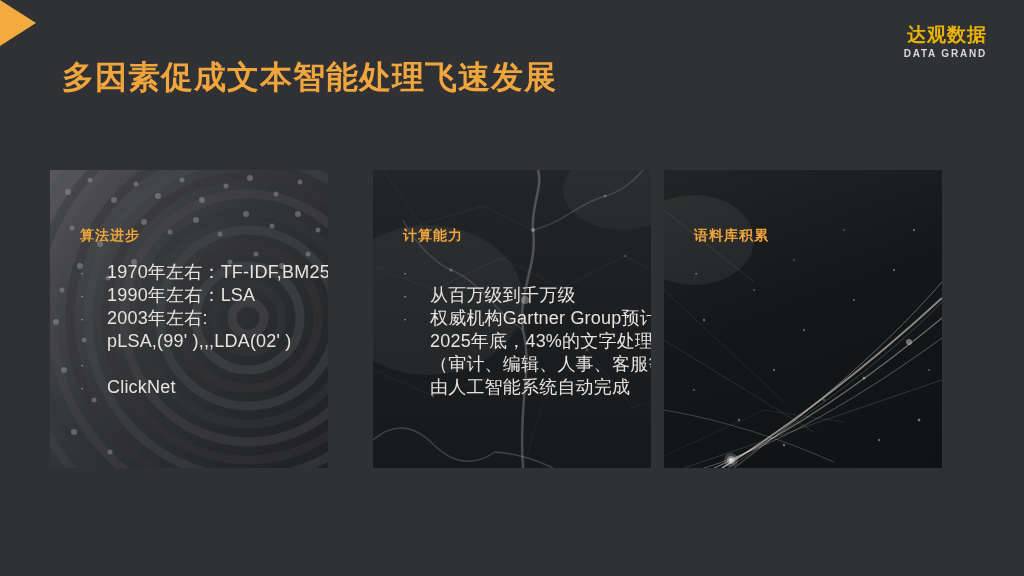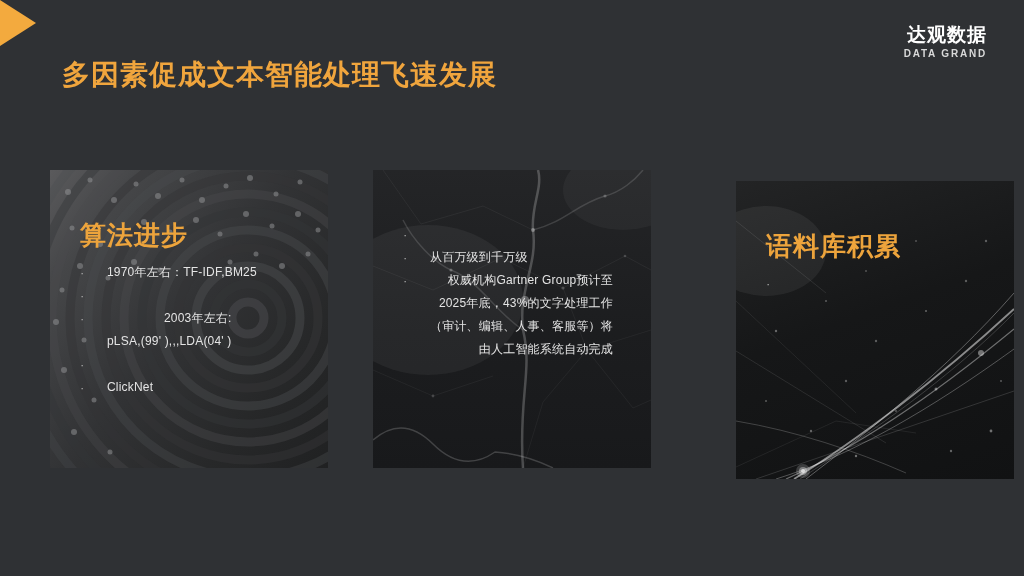--- a/index.html
+++ b/index.html
@@ -12,48 +12,47 @@
   .slide{position:absolute;inset:0;}
 
   
   .title-arrow{
     position:absolute;left:0;top:54;width:0;height:0;
     border-top:23px solid transparent;border-bottom:23px solid transparent;
     border-left:36px solid #f3aa3e;
   }
   .page-title{
     position:absolute;left:62px;top:56px;margin:0;
-    font-size:28px;font-weight:700;color:#f0a53d;letter-spacing:1px;
+    font-size:32px;font-weight:700;color:#f0a53d;letter-spacing:1px;
     white-space:nowrap;
   }
   .logo{position:absolute;right:37px;top:25px;text-align:right;line-height:1;}
-  .logo-cn{font-size:19px;font-weight:700;color:#ffffff;letter-spacing:1px;}
+  .logo-cn{font-size:19px;font-weight:700;color:#eab308;letter-spacing:1px;}
   .logo-en{font-size:10px;font-weight:700;color:#d9d9d9;letter-spacing:1.8px;margin-top:5px;}
 
   
   .card{
     position:absolute;top:170px;width:278px;height:298px;overflow:hidden;
   }
   .card-1{left:50px;background:linear-gradient(128deg,#5a5a5c 0%,#454648 18%,#323335 48%,#272829 76%,#202122 100%);}
   .card-2{left:373px;background:linear-gradient(180deg,#242527 0%,#1c1d1f 55%,#18191b 100%);}
-  .card-3{left:736px;background:linear-gradient(160deg,#232425 0%,#161718 45%,#111213 100%);margin-top:11px;}
+  .card-3{left:664px;background:linear-gradient(160deg,#232425 0%,#161718 45%,#111213 100%);}
   .texture{position:absolute;inset:0;width:100%;height:100%;display:block;}
 
   .card-body{position:absolute;inset:0;padding:53px 8px 0 30px;box-sizing:border-box;}
   .card-title{
-    margin:0 0 14px 0;font-size:26px;line-height:24px;font-weight:700;
+    margin:0 0 14px 0;font-size:14px;line-height:24px;font-weight:700;
     color:#eda43c;letter-spacing:1px;white-space:nowrap;
   }
   .card-list{list-style:none;margin:0;padding:0;}
   .card-list li{display:flex;align-items:flex-start;}
   .bullet-dot{flex:0 0 27px;width:27px;color:#a9a9a9;font-size:13px;line-height:23px;}
   .li-text{
-    white-space:pre;font-size:12px;line-height:23px;color:#e4e4e4;
+    white-space:pre;font-size:18px;line-height:23px;color:#e4e4e4;
     letter-spacing:0.2px;
-    text-align:right;
   }
 </style>
 </head>
 <body>
 
 <div class="slide">
 
   <div class="title-arrow"></div>
   <h1 class="page-title">多因素促成文本智能处理飞速发展</h1>
   <div class="logo">
@@ -120,25 +119,26 @@
     </svg>
     <div class="card-body">
       <h2 class="card-title">算法进步</h2>
       <ul class="card-list">
         <li>
             <span class="bullet-dot">·</span>
             <span class="li-text">1970年左右：TF-IDF,BM25</span>
           </li>
         <li>
             <span class="bullet-dot">·</span>
+            <span class="li-text">1990年左右：LSA</span>
           </li>
         <li>
             <span class="bullet-dot">·</span>
             <span class="li-text">2003年左右:
-pLSA,(99' ),,,LDA(04' )</span>
+pLSA,(99' ),,,LDA(02' )</span>
           </li>
         <li>
             <span class="bullet-dot">·</span>
           </li>
         <li>
             <span class="bullet-dot">·</span>
             <span class="li-text">ClickNet</span>
           </li>
       </ul>
     </div>
@@ -164,20 +164,21 @@
         <circle cx="160" cy="60" r="2" opacity="0.3"></circle>
         <circle cx="78" cy="100" r="1.6" opacity="0.25"></circle>
         <circle cx="190" cy="118" r="1.6" opacity="0.2"></circle>
         <circle cx="214" cy="180" r="1.4" opacity="0.2"></circle>
         <circle cx="60" cy="226" r="1.4" opacity="0.18"></circle>
         <circle cx="232" cy="26" r="1.6" opacity="0.22"></circle>
         <circle cx="252" cy="86" r="1.3" opacity="0.18"></circle>
       </g>
     </svg>
     <div class="card-body">
+      <h2 class="card-title">计算能力</h2>
       <ul class="card-list">
         <li>
             <span class="bullet-dot">·</span>
           </li>
         <li>
             <span class="bullet-dot">·</span>
             <span class="li-text">从百万级到千万级</span>
           </li>
         <li>
             <span class="bullet-dot">·</span>

